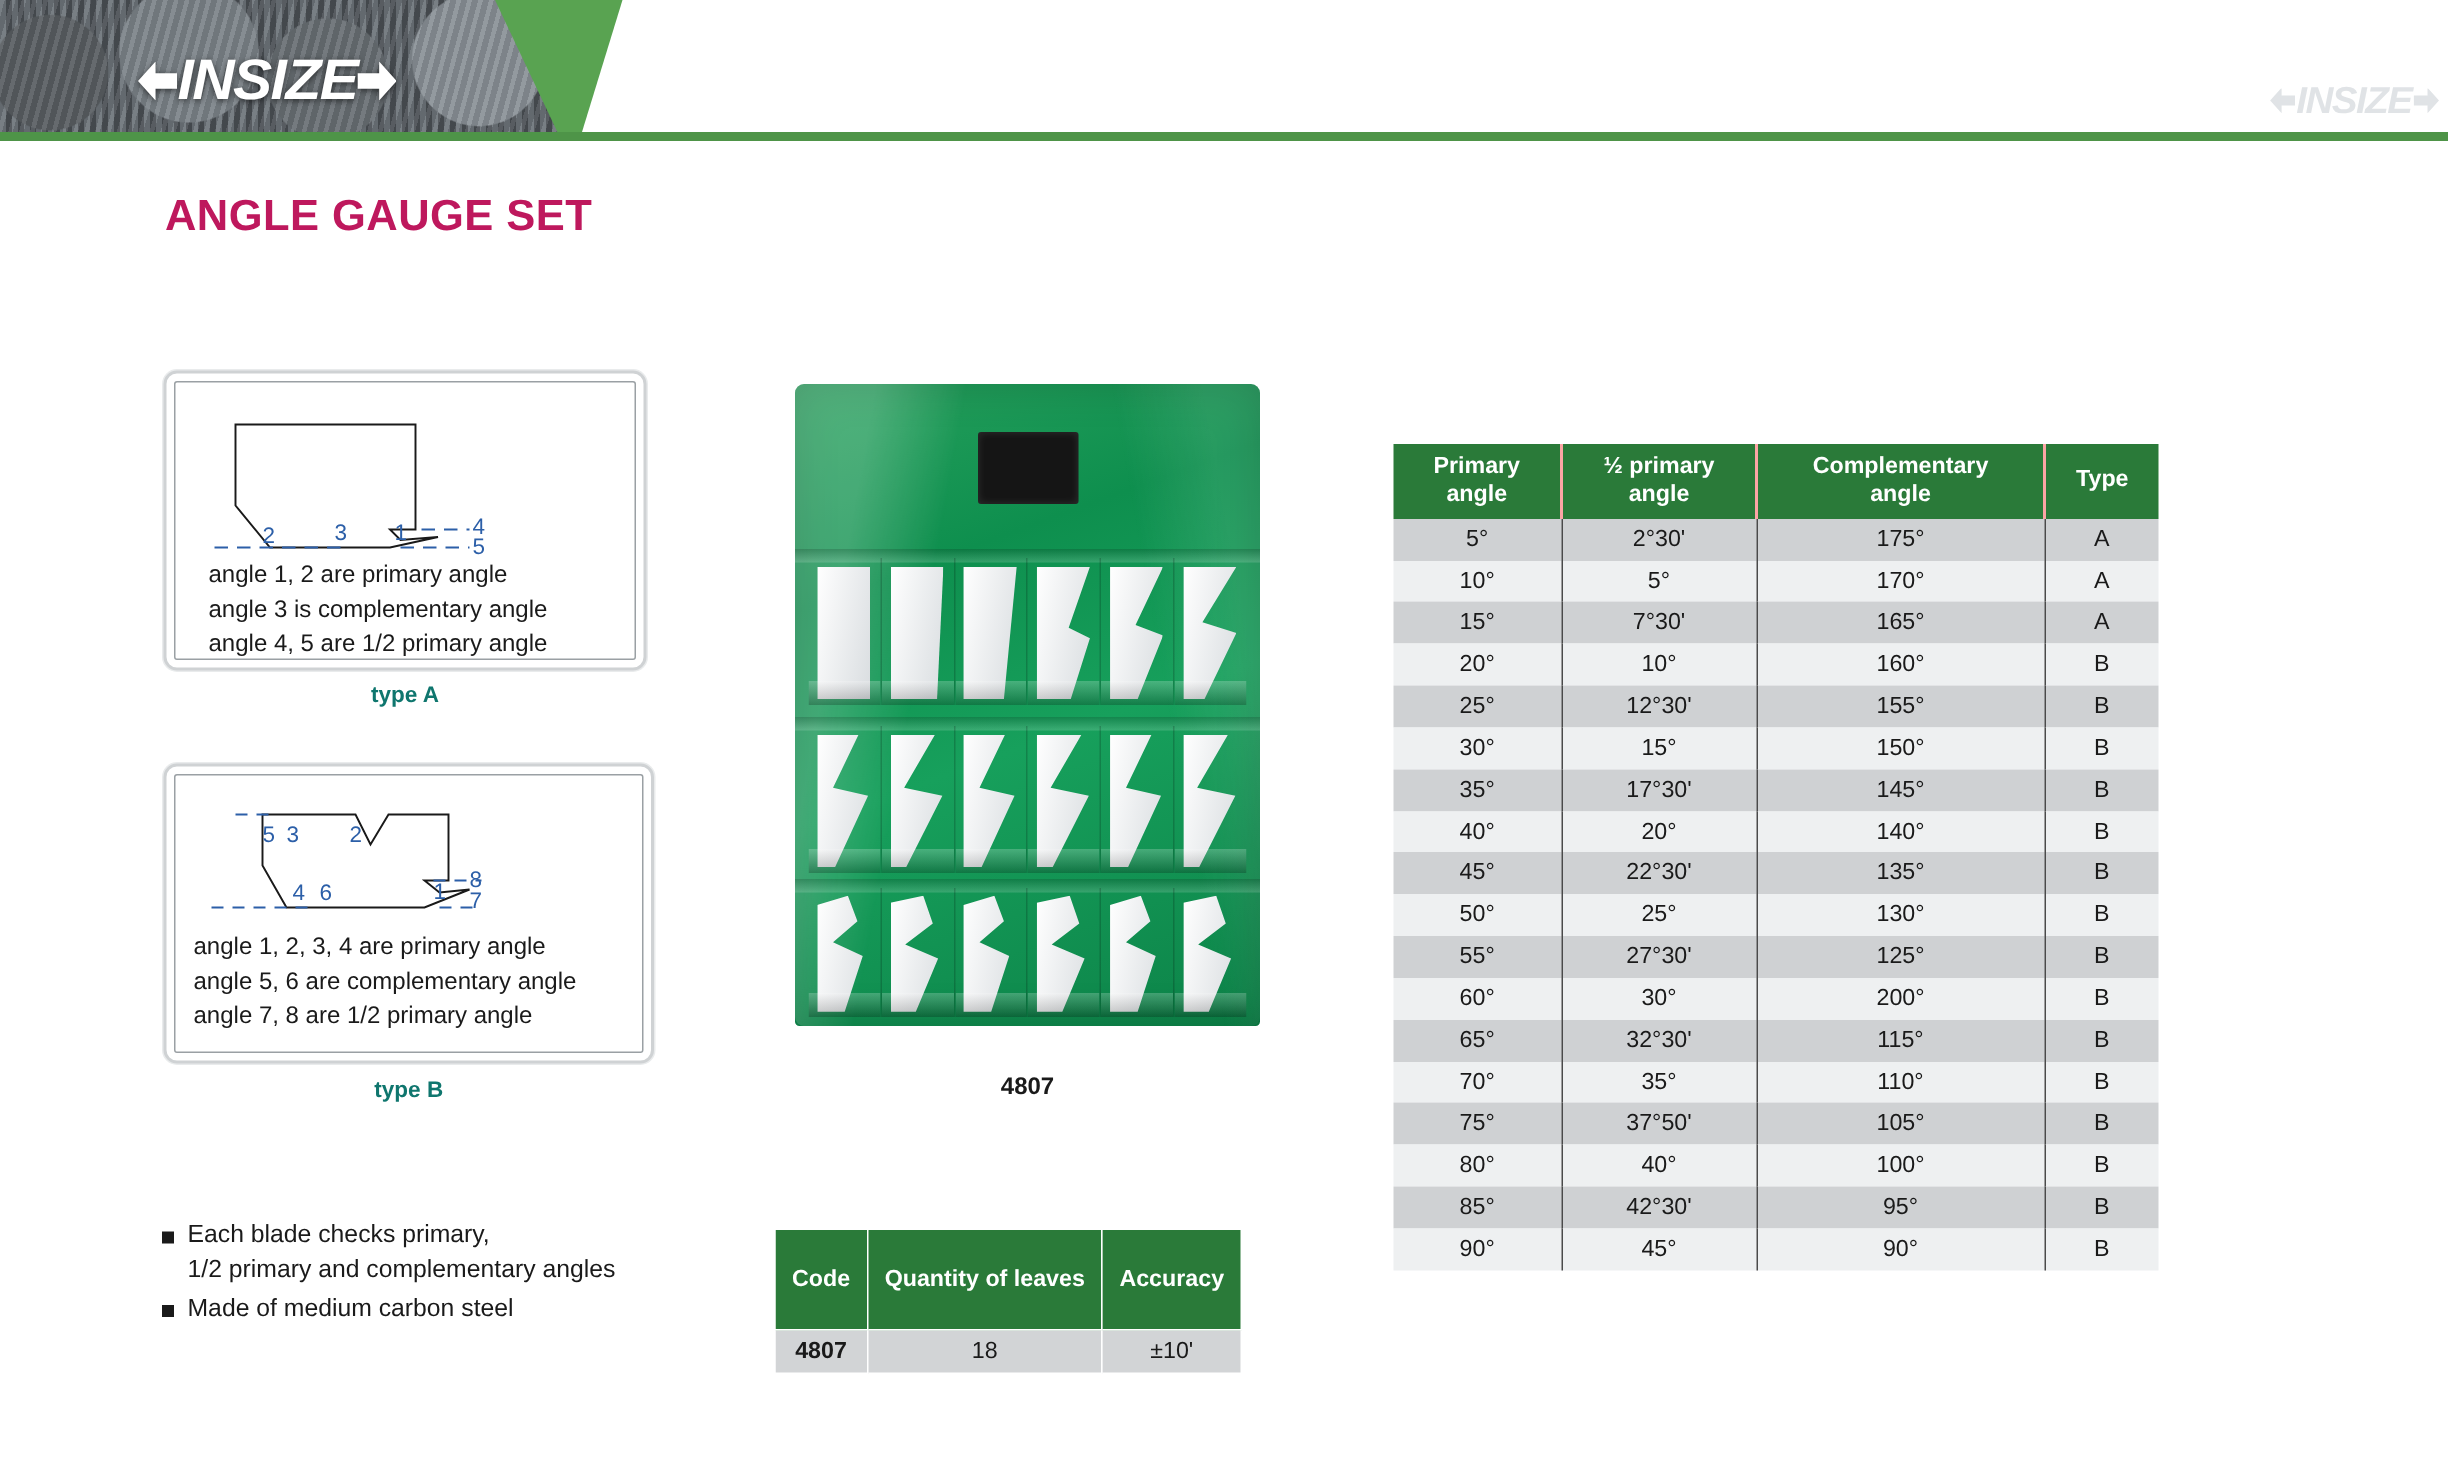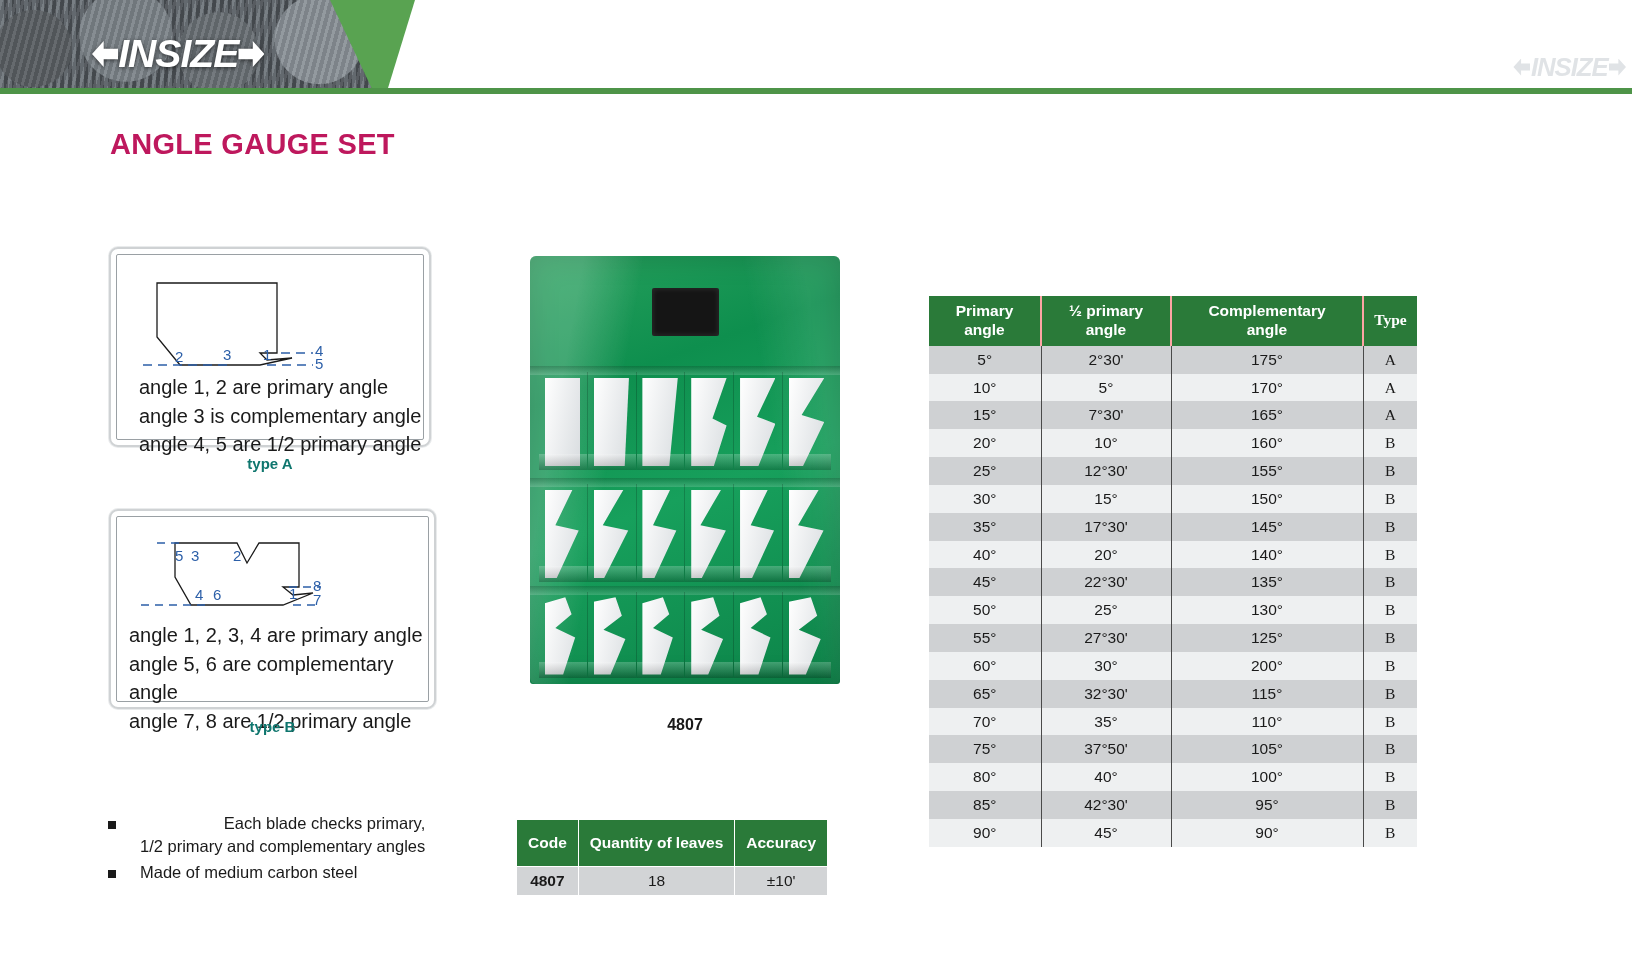--- a/index.html
+++ b/index.html
@@ -95,21 +95,21 @@
   #cardB { left:109px; top:509px; width:327px; height:200px; }
   .caption {
     position:absolute; font-size:15px; font-weight:bold; color:#0f766e;
     text-align:center;
   }
   #capA { left:109px; top:455px; width:322px; }
   #capB { left:109px; top:718px; width:327px; }
 
   .diag-svg { position:absolute; left:0; top:0; }
   .diag-note {
-    position:absolute; left:22px; font-size:20px; color:#1a1a1a; line-height:1.43;
+    position:absolute; left:22px; font-size:16px; color:#1a1a1a; line-height:1.43;
     white-space:pre-line;
   }
   #noteA { top:118px; }
   #noteB { left:12px; top:104px; }
 
   
   .product {
     position:absolute; left:530px; top:256px; width:310px; height:428px;
   }
   .case {
@@ -166,34 +166,34 @@
   .prod-code {
     position:absolute; left:530px; top:716px; width:310px;
     text-align:center; font-size:16px; font-weight:bold; color:#1a1a1a;
   }
 
   
   .features {
     position:absolute; left:108px; top:812px; width:400px;
     font-size:16.5px; color:#1a1a1a; line-height:1.42;
   }
-  .feat-item { display:flex; gap:24px; margin-bottom:2px;text-align:right; }
+  .feat-item { display:flex; gap:9px; margin-bottom:2px; }
   .feat-bullet {
     width:8px; height:8px; background:#1a1a1a; margin-top:9px; flex:0 0 auto;
   }
   .feat-text { white-space:pre-line; }
 
   
   .spec-table {
     position:absolute; left:516px; top:819px;
     border-collapse:collapse; font-size:15.5px;
   }
   .spec-table th {
     background:#2a7a39; color:#ffffff; font-weight:bold;
-    padding:14px 11px; border:1px solid #ffffff; text-align:center;
+    padding:24px 11px; border:1px solid #ffffff; text-align:center;
     white-space:nowrap;
   }
   .spec-table td {
     background:#d2d4d6; color:#1a1a1a; padding:5px 11px;
     border:1px solid #ffffff; text-align:center;
   }
   .spec-table td.code { font-weight:bold; }
 
   
   .angle-table {
@@ -209,21 +209,21 @@
   .angle-table td {
     padding:4px 8px; text-align:center; color:#1a1a1a;
     border-right:1px solid #4a4a4a; line-height:1.28;
   }
   .angle-table td:last-child { border-right:none; }
   .angle-table tbody tr:nth-child(odd) td { background:#cfd1d3; }
   .angle-table tbody tr:nth-child(even) td { background:#eef0f1; }
   .col-a { width:112px; }
   .col-b { width:130px; }
   .col-c { width:192px; }
-  .col-d { width:54px;font-family:Liberation Serif, serif; }
+  .col-d { width:76px; }
 </style>
 </head>
 <body>
 
 <div class="header">
   <div class="header-photo"></div>
   <div class="header-green"></div>
   <div class="header-green2"></div>
   <div class="logo">
     <span class="logo-arrow-l"></span>

